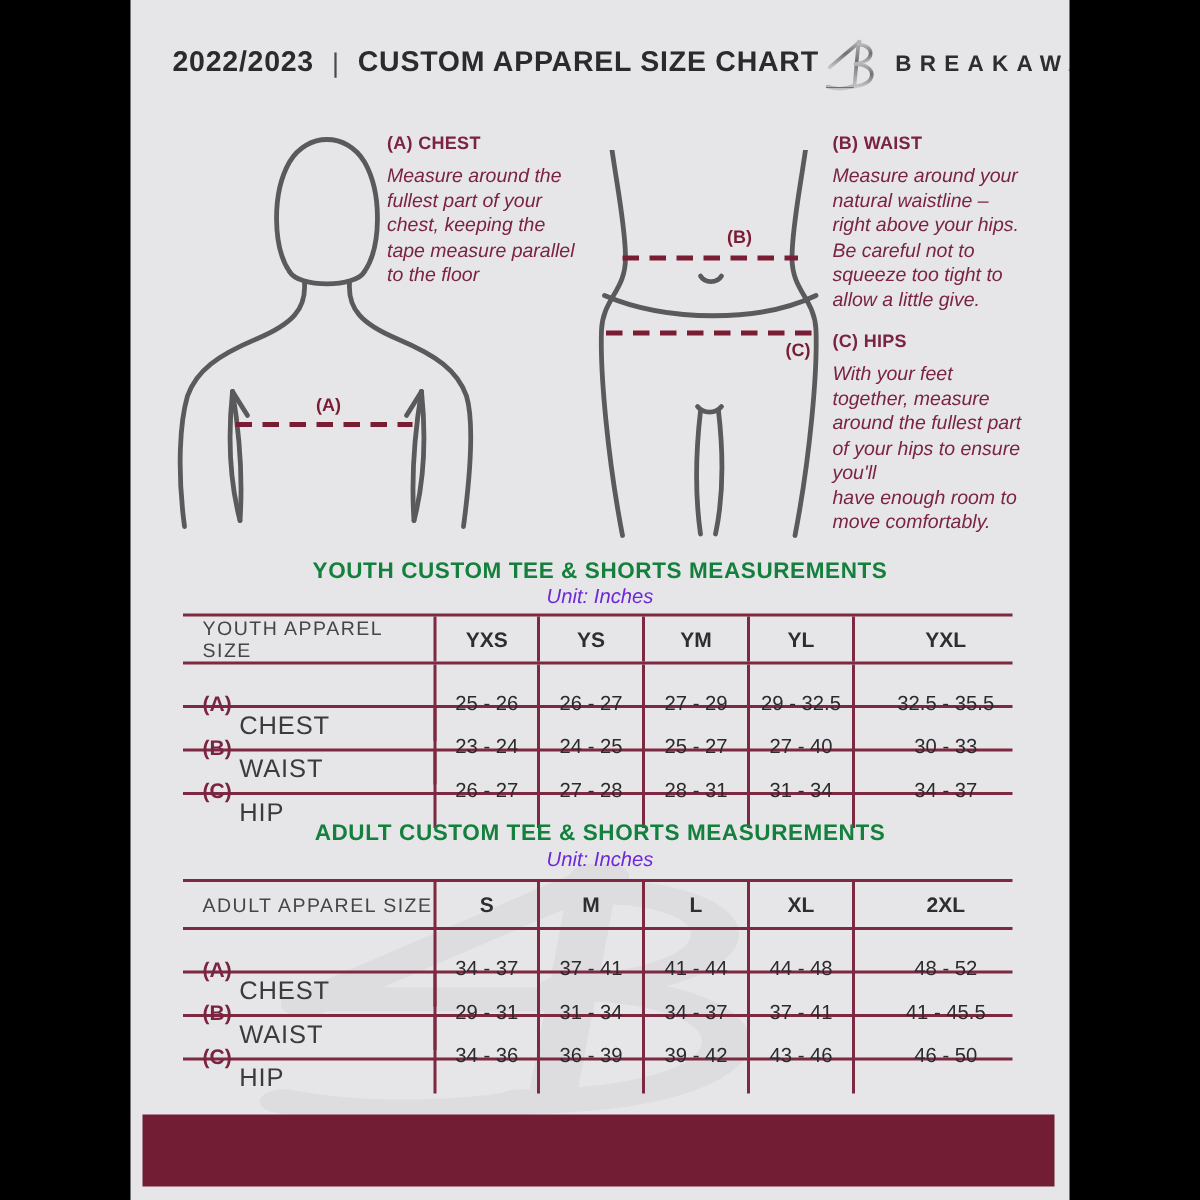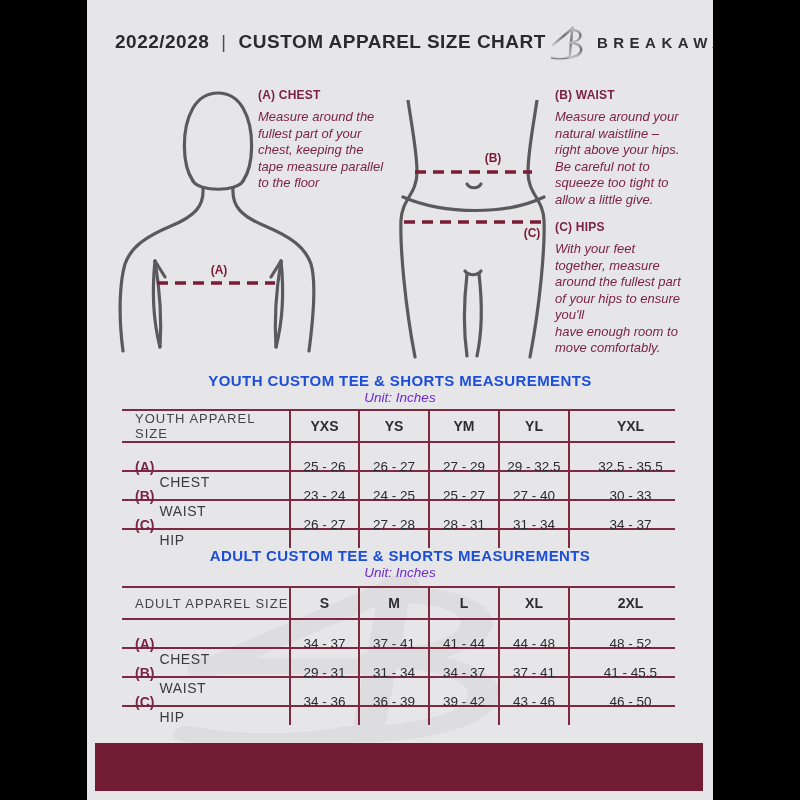--- a/index.html
+++ b/index.html
@@ -33,52 +33,52 @@
   .fig-upper{left:20px;top:85px;width:226px;height:270px;}
   .fig-lower{left:300px;top:100px;width:186px;height:260px;}
   .body-line{fill:none;stroke:var(--figure);stroke-width:3.2;stroke-linecap:round;stroke-linejoin:round;}
   .dash-line{fill:none;stroke:var(--dash);stroke-width:3.4;stroke-dasharray:11 7;stroke-linecap:butt;}
   .fig-label{position:absolute;font-weight:bold;font-size:12px;color:var(--dash);text-align:center;}
   .lbl-a{left:112px;top:263px;width:40px;}
   .lbl-b{left:388px;top:151px;width:36px;}
   .lbl-c{left:427px;top:226px;width:36px;}
 
   
-  .sec-title{position:absolute;left:0;width:626px;text-align:center;font-weight:bold;font-size:15px;letter-spacing:.4px;color:#1d4ed8;}
+  .sec-title{position:absolute;left:0;width:626px;text-align:center;font-weight:bold;font-size:15px;letter-spacing:.4px;color:#15803d;}
   .sec-unit{position:absolute;left:0;width:626px;text-align:center;font-style:italic;font-size:13.5px;color:#6d28d9;}
   .t-youth-title{top:372px;} .t-youth-unit{top:390px;}
   .t-adult-title{top:547px;} .t-adult-unit{top:565px;}
 
   
   .size-table{position:absolute;left:35px;width:553px;border-top:2px solid var(--table-line);}
   .tbl-youth{top:409px;} .tbl-adult{top:586px;}
   .trow{display:grid;grid-template-columns:169px 69px 70px 70px 70px 105px;border-bottom:2px solid var(--table-line);}
   .thead{height:32px;} .tdata{height:29px;}
   .cell{display:flex;align-items:center;justify-content:center;font-size:13.5px;color:var(--ink);border-right:2px solid var(--table-line);}
   .cell:last-child{border-right:none;margin-left:16px;}
   .cell.first{justify-content:flex-start;padding-left:13px;}
   .thead .first{font-size:13px;letter-spacing:1px;color:var(--label-gray);}
   .thead .size{font-weight:bold;font-size:14px;color:#2e2e30;}
   .pfx{font-weight:bold;color:var(--maroon-text);font-size:14px;margin-right:5px;}
-  .row-label{font-size:14px;color:#3b3b3d;letter-spacing:.6px;margin-top:31px;}
+  .row-label{font-size:17px;color:#3b3b3d;letter-spacing:.6px;margin-top:31px;}
 
   
   .watermark{position:absolute;left:45px;top:548px;width:400px;height:215px;opacity:.65;}
   .wm-line{fill:none;stroke:var(--watermark);stroke-linecap:round;stroke-linejoin:round;}
   .footer-bar{position:absolute;left:8px;top:743px;width:608px;height:48px;background:var(--bar);}
 </style>
 </head>
 <body>
 
 <div class="stage">
   <div class="page">
 
     <div class="header">
       <div class="header-left">
-        <span>2022/2028</span>
+        <span>2022/2023</span>
         <span class="header-divider">|</span>
         <span>CUSTOM APPAREL SIZE CHART</span>
       </div>
       <div class="header-right">
         <svg class="logo-svg" viewBox="0 0 56 60">
           <defs>
             <linearGradient id="silver" x1="0" y1="0" x2="0" y2="1">
               <stop offset="0" stop-color="#b6b6b8"></stop>
               <stop offset="0.45" stop-color="#6f6f72"></stop>
               <stop offset="1" stop-color="#c6c6c8"></stop>

